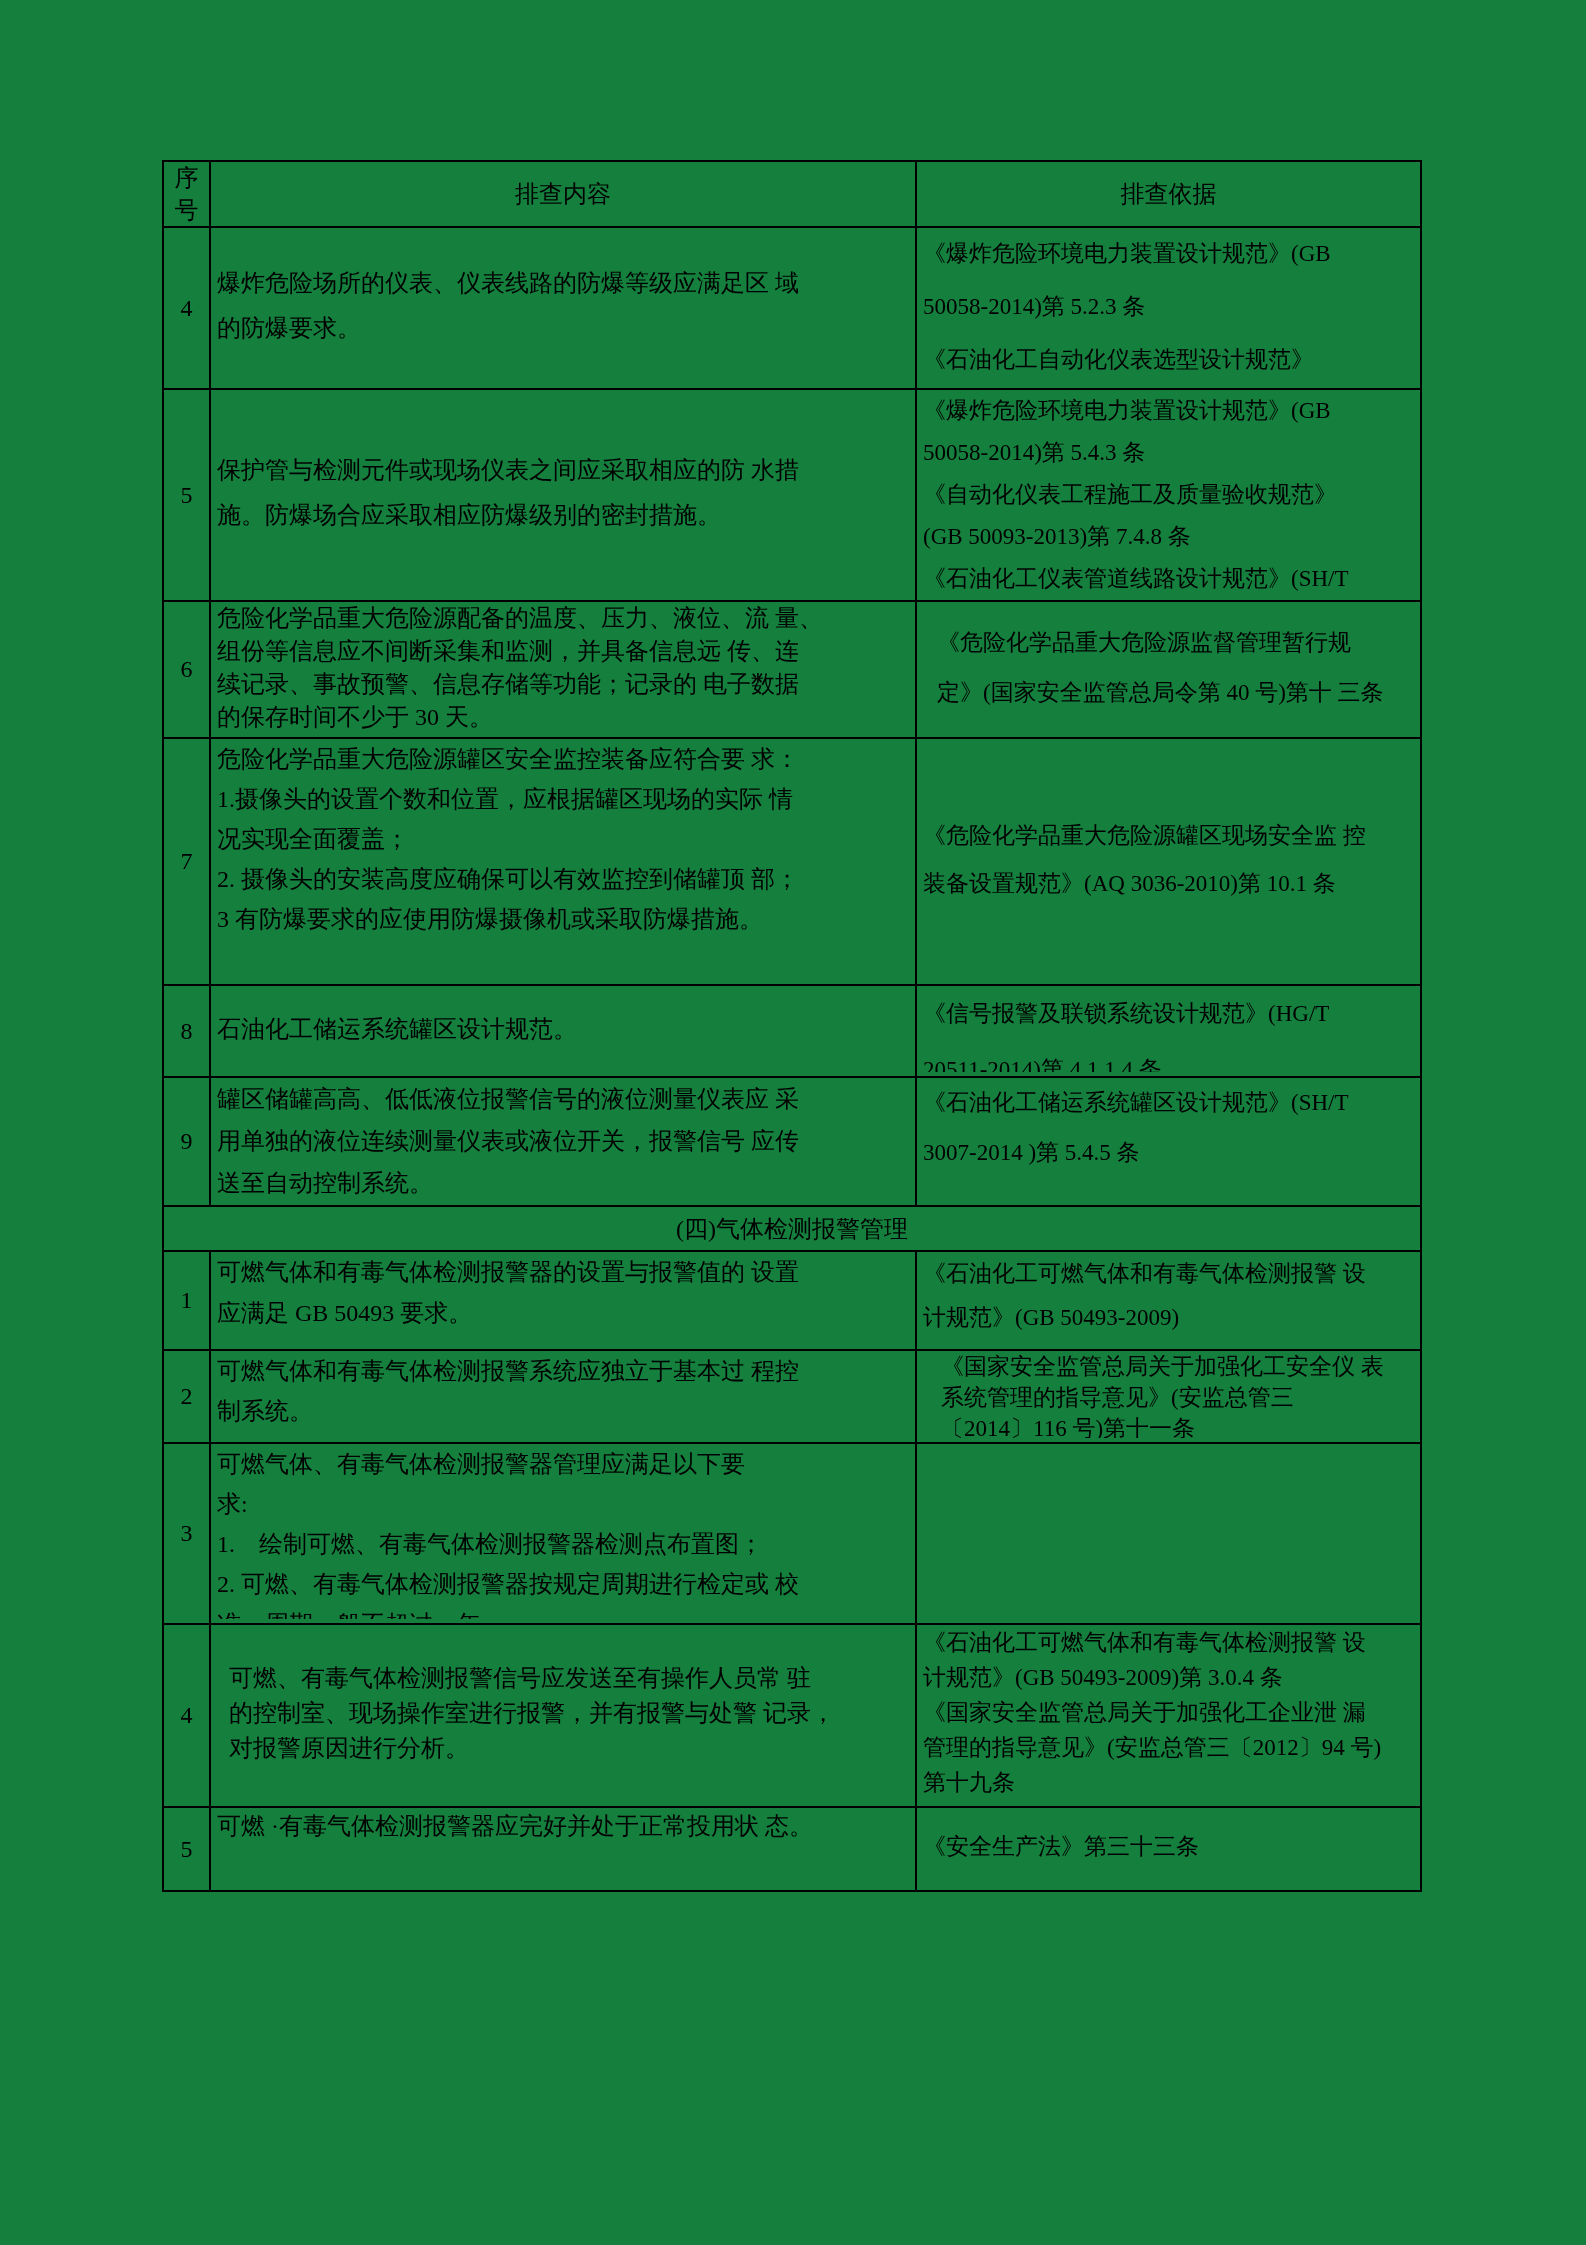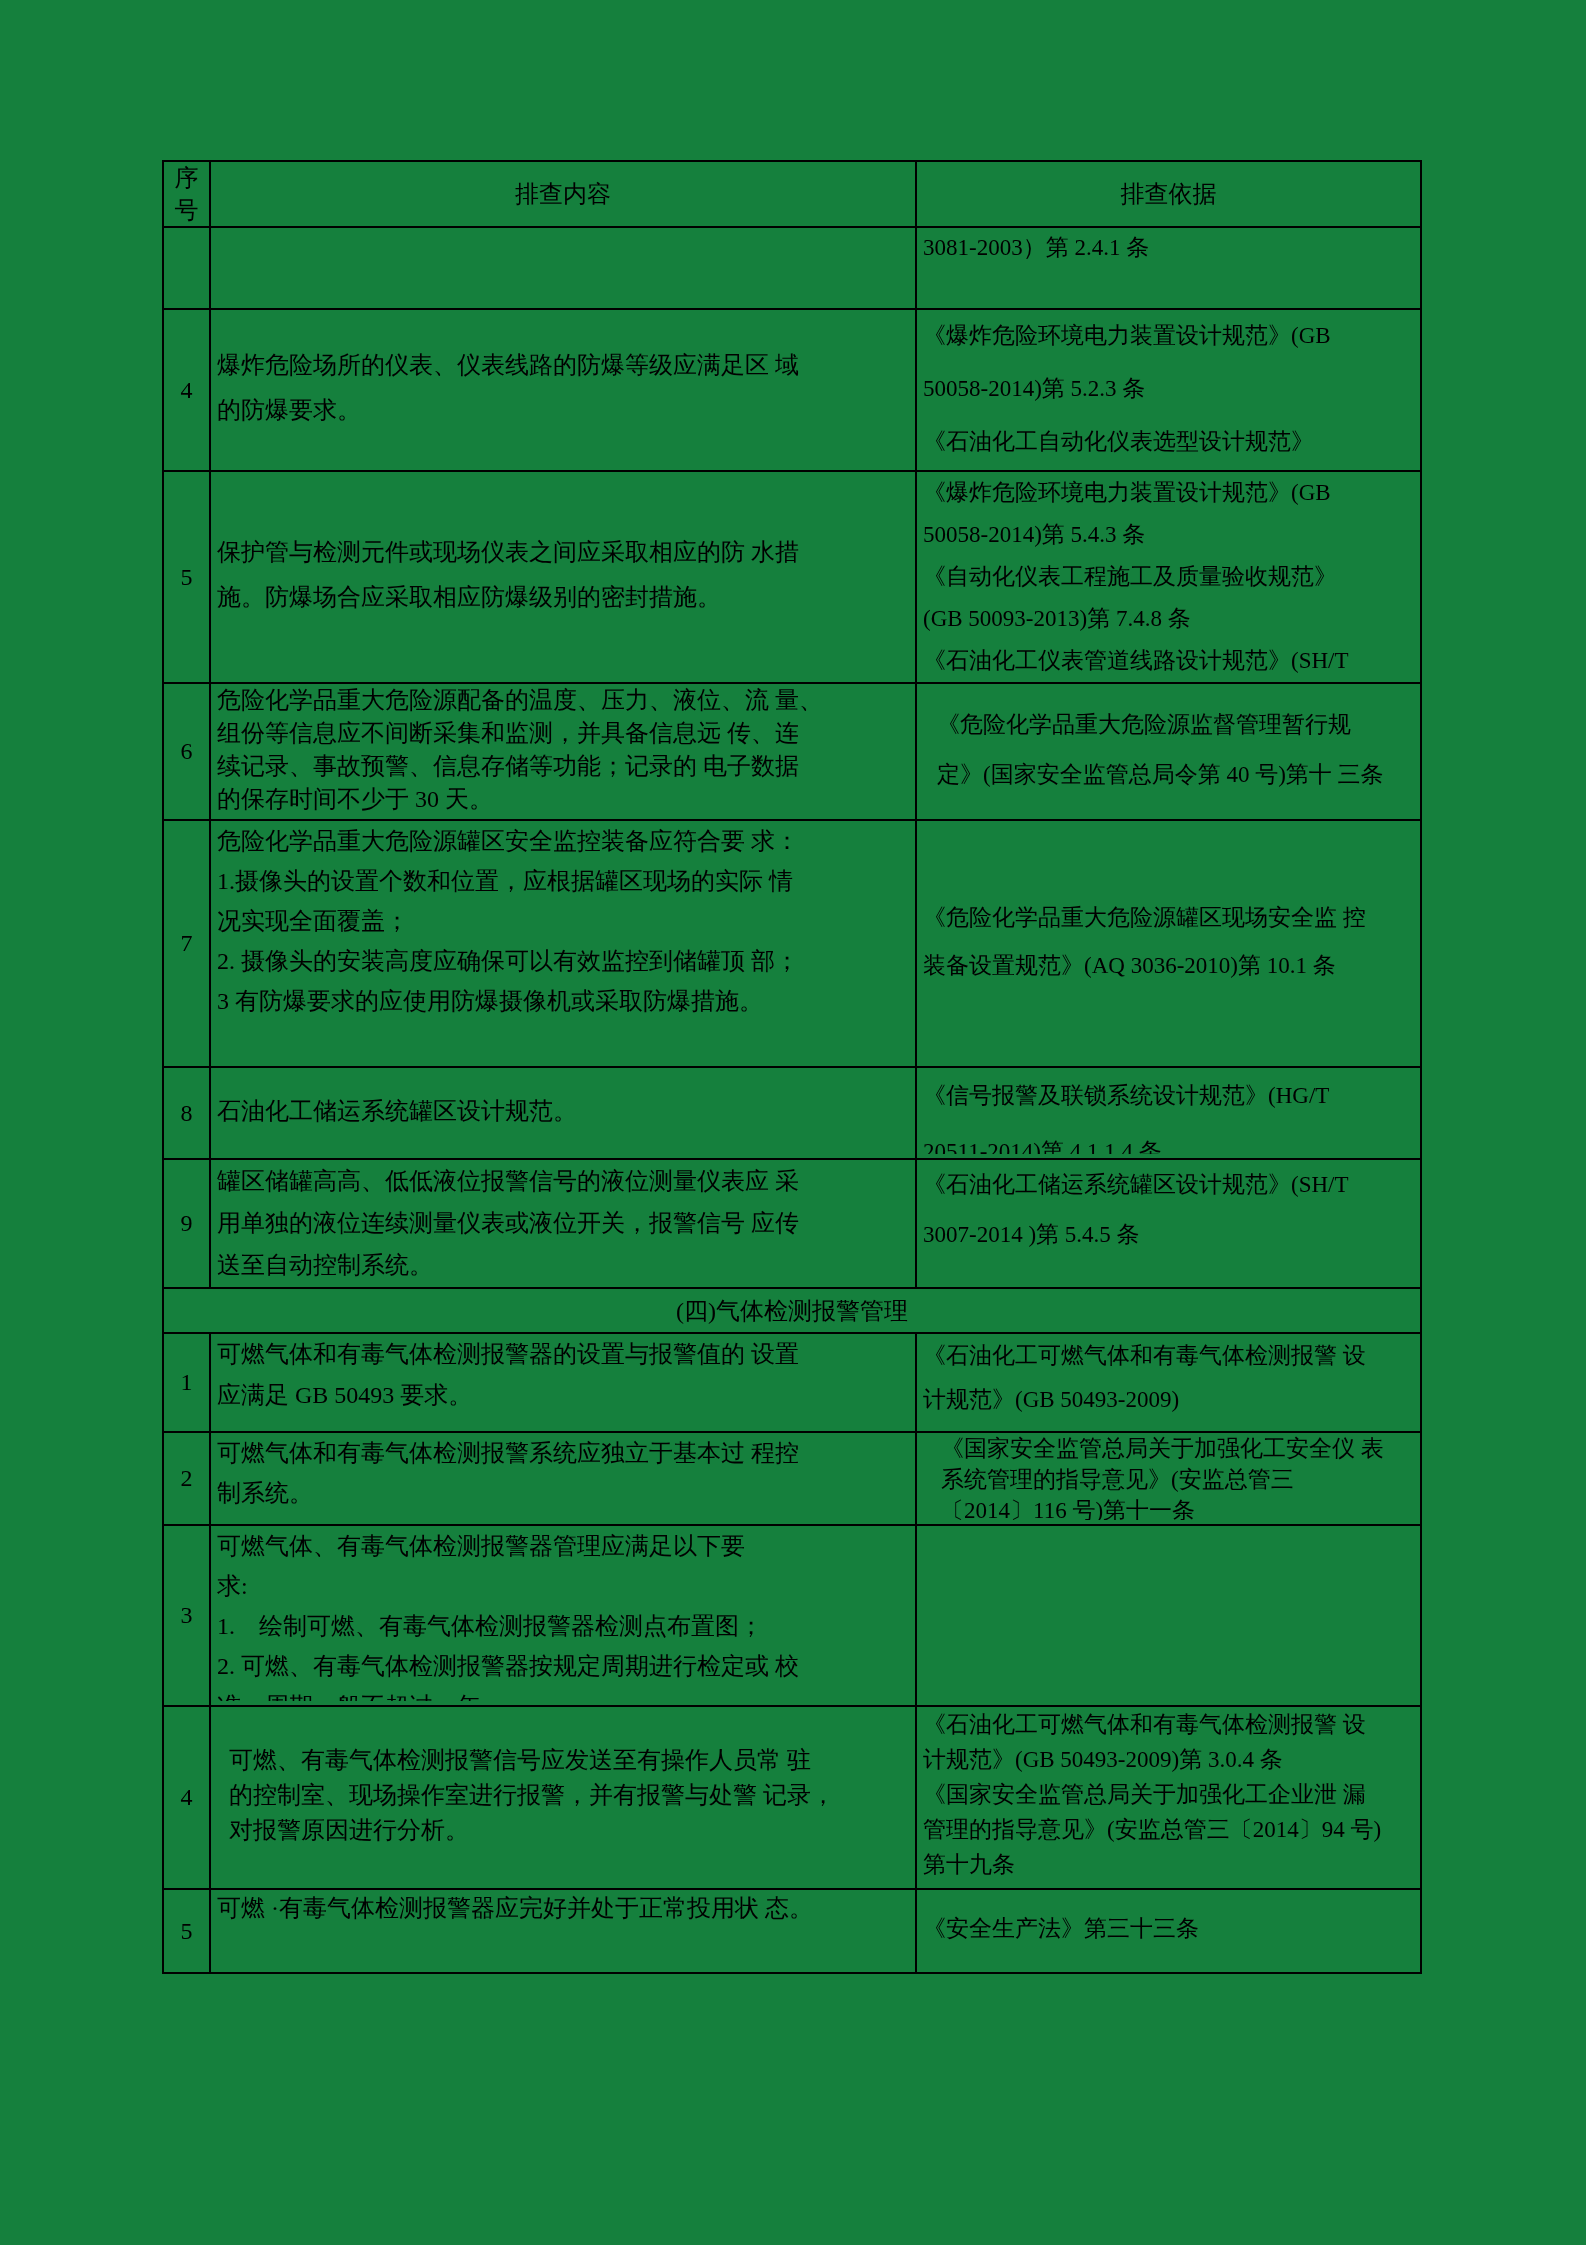--- a/index.html
+++ b/index.html
@@ -73,31 +73,20 @@
     </colgroup>
     <thead>
       <tr>
         <th>序号</th>
         <th>排查内容</th>
         <th>排查依据</th>
       </tr>
     </thead>
     <tbody id="tbody">
         <tr>
-          <td class="num-cell" style="height: 80px;"></td>
-          <td class="content-cell">
-            <div class="cellbox" style="height: 76px;"></div>
-          </td>
-          <td class="basis-cell">
-            <div class="cellbox" style="height: 76px; line-height: 40px;">
-              <div class="line">3081-2003）第 2.4.1 条</div>
-            </div>
-          </td>
-        </tr>
-        <tr>
           <td class="num-cell" style="height: 160px;">4</td>
           <td class="content-cell">
             <div class="cellbox mid" style="height: 156px; line-height: 45px;">
               <div class="line">爆炸危险场所的仪表、仪表线路的防爆等级应满足区 域</div>
               <div class="line">的防爆要求。</div>
             </div>
           </td>
           <td class="basis-cell">
             <div class="cellbox mid" style="height: 156px; line-height: 53px;">
               <div class="line">《爆炸危险环境电力装置设计规范》(GB</div>
@@ -245,21 +234,21 @@
               <div class="line">可燃、有毒气体检测报警信号应发送至有操作人员常 驻</div>
               <div class="line">的控制室、现场操作室进行报警，并有报警与处警 记录，</div>
               <div class="line">对报警原因进行分析。</div>
             </div>
           </td>
           <td class="basis-cell">
             <div class="cellbox" style="height: 177px; line-height: 35px;">
               <div class="line">《石油化工可燃气体和有毒气体检测报警 设</div>
               <div class="line">计规范》(GB 50493-2009)第 3.0.4 条</div>
               <div class="line">《国家安全监管总局关于加强化工企业泄 漏</div>
-              <div class="line">管理的指导意见》(安监总管三〔2014〕94 号)</div>
+              <div class="line">管理的指导意见》(安监总管三〔2012〕94 号)</div>
               <div class="line">第十九条</div>
             </div>
           </td>
         </tr>
         <tr>
           <td class="num-cell" style="height: 82px;">5</td>
           <td class="content-cell">
             <div class="cellbox" style="height: 78px; line-height: 36px;">
               <div class="line">可燃 ·有毒气体检测报警器应完好并处于正常投用状 态。</div>
             </div>

